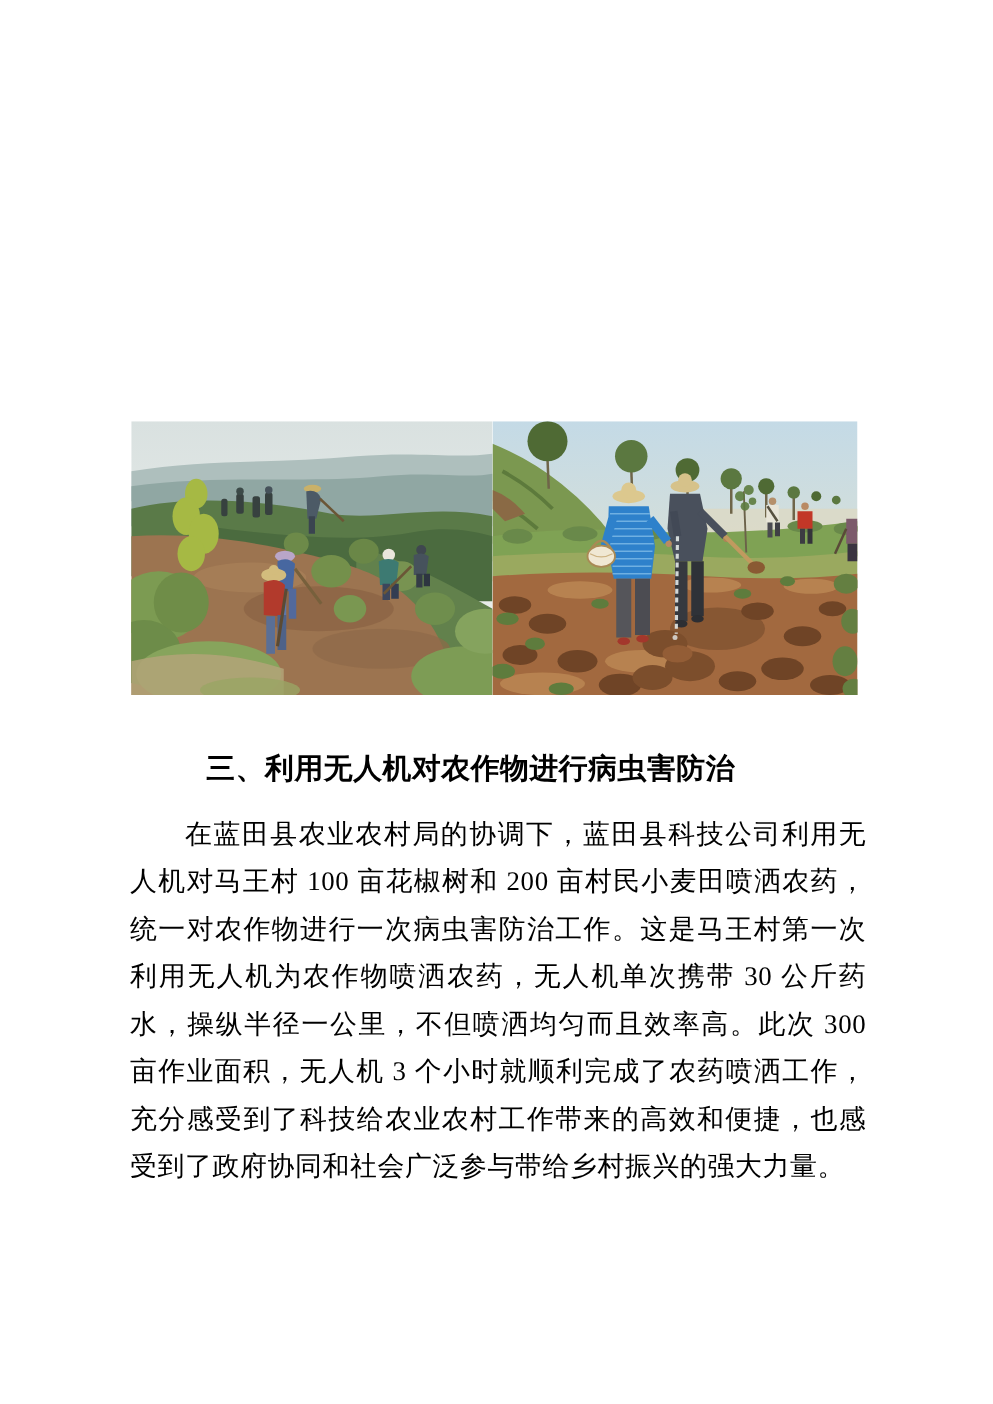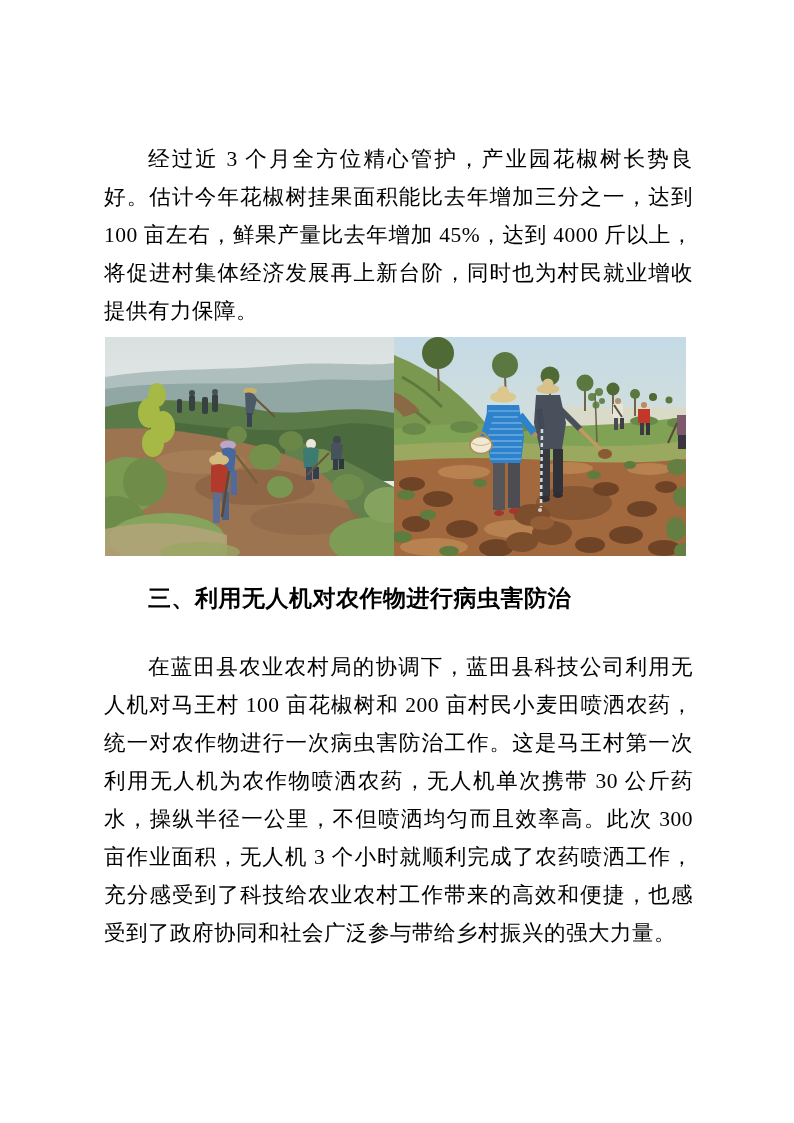--- a/index.html
+++ b/index.html
@@ -20,43 +20,42 @@
     text-align:justify;
     text-justify:inter-character;
     text-indent:44px;
     letter-spacing:0.5px;
   }
   #p1 { top:140px; }
   #p2 { top:648px; }
   .heading {
     position:absolute;
     left:104px; top:582px; width:589px;
-    margin:0;
-    font-family:Liberation Sans, sans-serif;
+    margin:17px;
+    font-family:Liberation Serif, serif;
     font-weight:bold;
     font-size:23px;
     line-height:32px;
     text-indent:44px;
     letter-spacing:0.5px;
   }
   .photos {
     position:absolute;
     left:105px; top:337px;
     width:581px; height:219px;
     display:flex;
   }
   .photos figure { margin:0; padding:0; line-height:0; }
   .photos svg { display:block; }
 </style>
 </head>
 <body>
 
 <div class="page">
 
-  <p class="para" id="p1">经过近 3 个月全方位精心管护，产业园花椒树长势良好。估计今年花椒树挂果面积能比去年增加三分之一，达到 100 亩左右，鲜果产量比去年增加 45%，达到 4000 斤以上，将促进村集体经济发展再上新台阶，同时也为村民就业增收提供有力保障。</p>
 
   <div class="photos">
 
     <figure aria-label="村民在山坡花椒园中锄地管护">
       <svg width="289" height="219" viewBox="0 0 289 219" preserveAspectRatio="none">
         <defs>
           <linearGradient id="skyL" x1="0" y1="0" x2="0" y2="1">
             <stop offset="0" stop-color="#d9e1e0"></stop>
             <stop offset="1" stop-color="#f0f2ee"></stop>
           </linearGradient>

